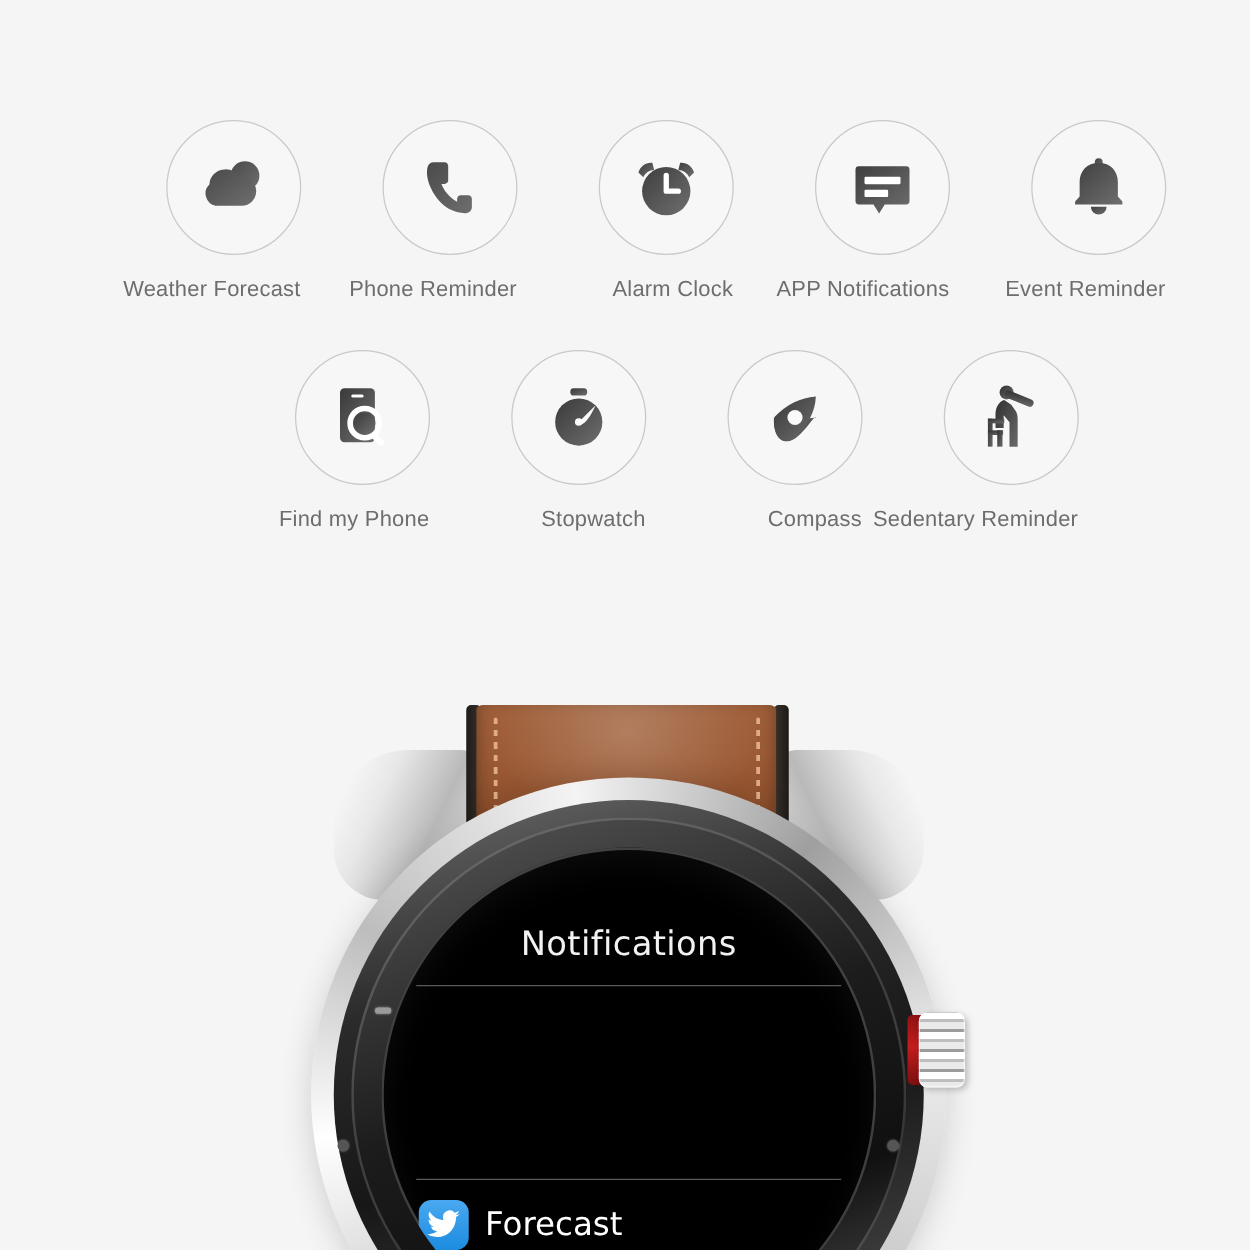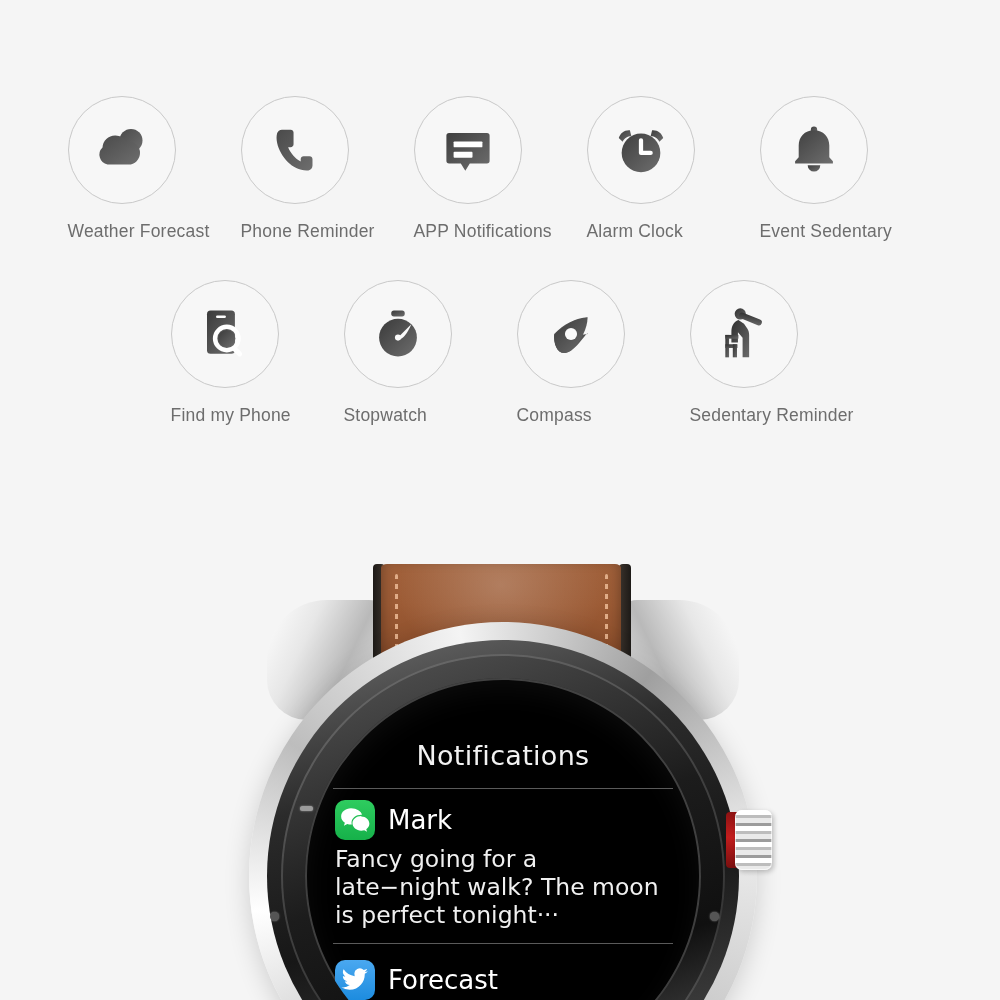--- a/index.html
+++ b/index.html
@@ -29,21 +29,21 @@
     display: flex;
     justify-content: center;
     align-items: flex-start;
   }
   .feature-row + .feature-row { margin-top: 38px; margin-left: 33px; }
 
   .feature-cell {
     width: 173px;
     display: flex;
     flex-direction: column;
-    align-items: flex-start;
+    align-items: flex-end;
   }
   .feature-circle {
     width: 108px;
     height: 108px;
     border-radius: 50%;
     border: 1px solid #c9c9c9;
     background: #f7f7f7;
     display: flex;
     align-items: center;
     justify-content: center;
@@ -283,68 +283,68 @@
               </linearGradient>
             </defs>
           <path d="M16.5 9c-2.4 0-4.4 1.6-5 3.8-3.2 12 7.6 30.6 19.8 35.9 3.6 1.6 9 3 12.6 2.4 2.5-.4 4.2-2.5 4.2-5v-6.6c0-1.6-1.3-3-3-3h-6.2c-1.7 0-3 1.4-3 3v2.3c-5.7-2.9-10.6-8.6-13-14.7h2.6c1.7 0 3-1.3 3-3V12c0-1.7-1.3-3-3-3z" fill="url(#g2)"></path>
         </svg>
       </div>
       <div class="feature-label">Phone Reminder</div>
     </div>
 
     <div class="feature-cell">
       <div class="feature-circle">
-        <svg width="54" height="54" viewBox="0 0 60 60">
-          <defs>
-              <linearGradient id="g4" x1="0" y1="0" x2="1" y2="1">
-            <stop offset="0" stop-color="#3f3f3f"></stop>
-                <stop offset="1" stop-color="#6e6e6e"></stop>
-              </linearGradient>
-            </defs>
-          <path d="M9 11h42a3 3 0 0 1 3 3v28a3 3 0 0 1-3 3H32l-5 8-5-8H9a3 3 0 0 1-3-3V14a3 3 0 0 1 3-3z" fill="url(#g4)"></path>
-          <rect x="14" y="20.5" width="32" height="6.5" rx="1" fill="#fff"></rect>
-          <rect x="14" y="32" width="21" height="6.5" rx="1" fill="#fff"></rect>
-        </svg>
-      </div>
-      <div class="feature-label">APP Notifications</div>
-    </div>
-
-    <div class="feature-cell">
-      <div class="feature-circle">
         <svg width="58" height="58" viewBox="0 0 60 60">
           <defs>
               <linearGradient id="g3" x1="0" y1="0" x2="1" y2="1">
             <stop offset="0" stop-color="#3f3f3f"></stop>
                 <stop offset="1" stop-color="#6e6e6e"></stop>
               </linearGradient>
             </defs>
           <path d="M7 17.5C8.5 12.5 13 9 18.5 9.5l1.5 6C16 15.6 12.6 18 11 21.5z" fill="url(#g3)"></path>
           <path d="M53 17.5C51.5 12.5 47 9 41.5 9.5L40 15.5c4 .1 7.4 2.5 9 6z" fill="url(#g3)"></path>
           <circle cx="30" cy="33" r="20" fill="url(#g3)"></circle>
           <path d="M30 20v13h10" stroke="#fff" stroke-width="4.4" fill="none" stroke-linecap="round" stroke-linejoin="round"></path>
         </svg>
       </div>
       <div class="feature-label">Alarm Clock</div>
     </div>
 
     <div class="feature-cell">
       <div class="feature-circle">
+        <svg width="54" height="54" viewBox="0 0 60 60">
+          <defs>
+              <linearGradient id="g4" x1="0" y1="0" x2="1" y2="1">
+            <stop offset="0" stop-color="#3f3f3f"></stop>
+                <stop offset="1" stop-color="#6e6e6e"></stop>
+              </linearGradient>
+            </defs>
+          <path d="M9 11h42a3 3 0 0 1 3 3v28a3 3 0 0 1-3 3H32l-5 8-5-8H9a3 3 0 0 1-3-3V14a3 3 0 0 1 3-3z" fill="url(#g4)"></path>
+          <rect x="14" y="20.5" width="32" height="6.5" rx="1" fill="#fff"></rect>
+          <rect x="14" y="32" width="21" height="6.5" rx="1" fill="#fff"></rect>
+        </svg>
+      </div>
+      <div class="feature-label">APP Notifications</div>
+    </div>
+
+    <div class="feature-cell">
+      <div class="feature-circle">
         <svg width="54" height="58" viewBox="0 0 60 60">
           <defs>
               <linearGradient id="g5" x1="0" y1="0" x2="1" y2="1">
             <stop offset="0" stop-color="#3f3f3f"></stop>
                 <stop offset="1" stop-color="#6e6e6e"></stop>
               </linearGradient>
             </defs>
           <rect x="26.5" y="4" width="7" height="7" rx="3.5" fill="url(#g5)"></rect>
           <path d="M30 8c-10.5 0-17 7.5-17 17v13l-4 4.5v2.5h42v-2.5l-4-4.5V25c0-9.5-6.5-17-17-17z" fill="url(#g5)"></path>
           <path d="M23 47h14a7 7 0 0 1-14 0z" fill="url(#g5)"></path>
         </svg>
       </div>
-      <div class="feature-label">Event Sedentary</div>
+      <div class="feature-label">Event Reminder</div>
     </div>
   </div>
 
   <div class="feature-row">
 
     <div class="feature-cell">
       <div class="feature-circle">
         <svg width="54" height="56" viewBox="0 0 60 60">
           <defs>
               <linearGradient id="g6" x1="0" y1="0" x2="1" y2="1">
@@ -448,34 +448,20 @@
 
     <div class="crown-red"></div>
     <div class="crown"></div>
 
     <div class="screen">
 
       <div class="ui-title">Notifications</div>
 
       <div class="ui-divider d1"></div>
 
-      <div class="notif" style="top:122px;">
-        <div class="notif-head">
-          <div class="app-icon wechat">
-            <svg width="30" height="26" viewBox="0 0 34 30">
-              <path d="M12.4 1.5C6 1.5 1 5.7 1 10.9c0 3 1.7 5.6 4.3 7.3l-1.1 3.4 3.9-2a14 14 0 0 0 4.3.7h.9a8.6 8.6 0 0 1-.3-2.3c0-5 5-9 11.2-9h.9C24.3 5 18.9 1.5 12.4 1.5z" fill="#fff"></path>
-              <path d="M24.2 10.4c-5.6 0-10.1 3.8-10.1 8.4 0 4.7 4.5 8.5 10.1 8.5 1.2 0 2.4-.2 3.5-.5l3.2 1.7-.9-2.8c2.2-1.5 3.6-3.8 3.6-6.3 0-4.7-4-8.5-9.4-8.5z" fill="#fff"></path>
-            </svg>
-          </div>
-          <div class="notif-sender">Mark</div>
-        </div>
-        <div class="notif-body">Fancy going for a
-late−night walk? The moon
-is perfect tonight···</div>
-      </div>
 
       <div class="ui-divider d2"></div>
 
       <div class="notif" style="top:282px;">
         <div class="notif-head">
           <div class="app-icon twitter">
             <svg width="28" height="24" viewBox="0 0 32 28">
               <path d="M31 3.7c-1.1.5-2.3.85-3.6 1A6.3 6.3 0 0 0 30.2.9c-1.2.7-2.6 1.25-4 1.55A6.25 6.25 0 0 0 15.5 8.1c0 .5.05 1 .15 1.45A17.75 17.75 0 0 1 2.75 1.6a6.25 6.25 0 0 0 1.95 8.35c-1 0-2-.3-2.85-.75v.05a6.25 6.25 0 0 0 5 6.15 6.3 6.3 0 0 1-2.8.1 6.25 6.25 0 0 0 5.85 4.35A12.55 12.55 0 0 1 0 22.45 17.7 17.7 0 0 0 9.6 25.3c11.5 0 17.8-9.55 17.8-17.85V6.6A12.5 12.5 0 0 0 31 3.7z" fill="#fff"></path>
             </svg>
           </div>

